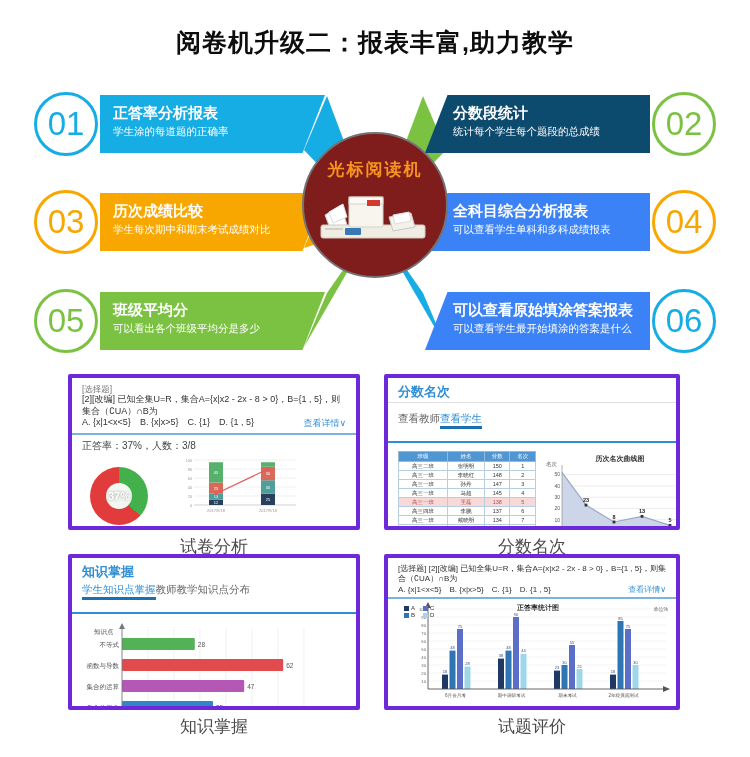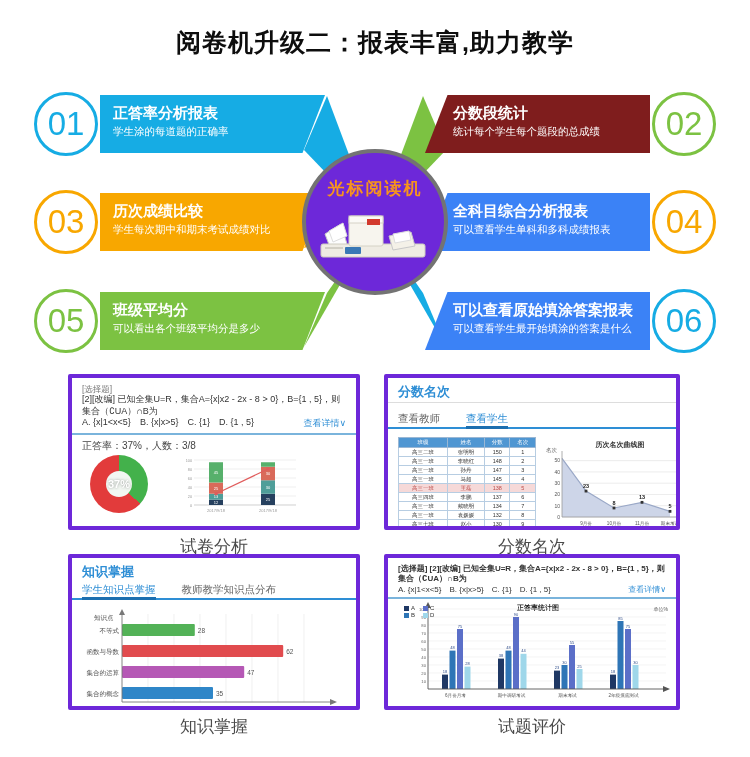--- a/index.html
+++ b/index.html
@@ -18,52 +18,52 @@
   .banner{height:58px;width:225px;box-sizing:border-box;color:#fff;}
   .feature.left .banner{clip-path:polygon(0 0,100% 0,90% 100%,0 100%);padding:8px 26px 0 13px;margin-left:2px;}
   .feature.right .banner{clip-path:polygon(10% 0,100% 0,100% 100%,0 100%);padding:8px 10px 0 28px;margin-right:2px;}
   .f-title{font-size:15px;font-weight:bold;line-height:20px;white-space:nowrap;}
   .f-sub{font-size:10.5px;line-height:16px;white-space:nowrap;}
   .fp0{left:34px;top:92px}.fp1{right:34px;top:92px}
   .fp2{left:34px;top:190px}.fp3{right:34px;top:190px}
   .fp4{left:34px;top:289px}.fp5{right:34px;top:289px}
 
   
-  .center-circle{position:absolute;left:302px;top:149px;width:146px;height:146px;border-radius:50%;
-    background:#6d28d9;border:4px solid #737373;z-index:3;box-sizing:border-box;text-align:center;}
+  .center-circle{position:absolute;left:302px;top:132px;width:146px;height:146px;border-radius:50%;
+    background:#7f1d1d;border:2px solid #737373;z-index:3;box-sizing:border-box;text-align:center;}
   .center-label{margin-top:24px;font-size:17px;font-weight:bold;color:#f7941d;letter-spacing:2px;}
 
   
   .panel-wrap{position:absolute;z-index:2;}
   .pw1{left:68px;top:374px;width:292px;}
   .pw2{left:384px;top:374px;width:296px;}
   .pw3{left:68px;top:554px;width:292px;}
   .pw4{left:384px;top:554px;width:296px;}
   .card{background:#fff;border:4px solid #6d28d9;border-radius:2px;height:156px;
     box-sizing:border-box;overflow:hidden;position:relative;padding:6px 10px;}
   .card-caption{text-align:center;font-size:17px;color:#4a4a4a;margin-top:5px;}
 
   .q-tag{font-size:8.5px;color:#777;line-height:10px;}
   .q-text{font-size:9px;color:#333;line-height:11.5px;}
   .q-row{display:flex;justify-content:space-between;align-items:flex-start;}
   .q-opts{font-size:9px;color:#333;line-height:11px;}
   .q-link{font-size:9px;color:#2e8ed5;cursor:pointer;white-space:nowrap;}
   .divider-blue{border-bottom:2px solid #7ab4dc;margin:3px -10px 4px;}
   .stat-line{font-size:10px;color:#444;margin:1px 0 2px;}
-  .p1-charts{display:flex;align-items:flex-start;gap:28px;padding-left:8px;}
+  .p1-charts{display:flex;align-items:flex-end;gap:28px;padding-left:8px;}
   .donut{width:58px;height:58px;border-radius:50%;position:relative;flex:none;}
   .donut-hole{position:absolute;inset:16px;background:#f2f7f2;border-radius:50%;
     display:flex;align-items:center;justify-content:center;font-size:11px;font-weight:bold;
     color:#fff;text-shadow:0 0 3px rgba(0,0,0,.4);}
   .opt-stats{display:flex;justify-content:space-between;font-size:8.5px;color:#555;
     line-height:11px;padding:1px 2px 0;}
 
   .p-title{font-size:13px;font-weight:bold;color:#2e8ed5;line-height:16px;}
   .thin-rule{border-bottom:1px solid #ddd;margin:2px -10px 3px;}
-  .tabs{display:flex;gap:26px;border-bottom:2px solid #2e8ed5;margin:8px -10px;padding:0 10px 2px;}
+  .tabs{display:flex;border-bottom:2px solid #2e8ed5;margin:8px -10px;padding:0 10px 16px;}
   .tab{font-size:10.5px;color:#666;cursor:pointer;line-height:14px;}
   .tab.active{color:#2e8ed5;border-bottom:3px solid #1c6fb0;margin-bottom:-4px;}
 
   .p2-content{display:flex;gap:6px;margin-top:4px;}
   .rank-table{border-collapse:collapse;width:138px;font-size:5.5px;color:#333;flex:none;}
   .rank-table th{background:#4f96d2;color:#fff;border:1px solid #9ab7d4;padding:1px 0;font-weight:normal;}
   .rank-table td{border:1px solid #b7cde2;text-align:center;padding:0.5px 0;line-height:7px;}
   .rank-table tr.hl td{background:#f6d9d8;color:#b94a48;}
   .table-footer{font-size:6.5px;color:#555;text-align:center;margin-top:2px;}
 
@@ -94,21 +94,21 @@
   <div class="feature left fp0">
     <div class="num-circle" style="border-color: rgb(22, 172, 228); color: rgb(22, 172, 228);">
         <span>01</span>
       </div>
     <div class="banner" style="background: rgb(22, 172, 228);">
       <div class="f-title">正答率分析报表</div>
       <div class="f-sub">学生涂的每道题的正确率</div>
     </div>
   </div>
   <div class="feature right fp1">
-    <div class="banner" style="background: #7f1d1d;">
+    <div class="banner" style="background: #0c4a6e;">
       <div class="f-title">分数段统计</div>
       <div class="f-sub">统计每个学生每个题段的总成绩</div>
     </div>
     <div class="num-circle" style="border-color: rgb(124, 194, 66); color: rgb(124, 194, 66);">
         <span>02</span>
       </div>
   </div>
   <div class="feature left fp2">
     <div class="num-circle" style="border-color: rgb(248, 167, 0); color: rgb(248, 167, 0);">
         <span>03</span>
@@ -383,21 +383,21 @@
             <polygon points="255,94 248,91 248,97" fill="#777"></polygon>
             <text x="12" y="12" font-size="6.5" fill="#555">知识点</text>
             <text x="226" y="106" font-size="6.5" fill="#555">掌握情况</text>
           </svg></div>
     </div>
     <div class="card-caption">知识掌握</div>
   </div>
 
   <div class="panel-wrap pw4">
     <div class="card">
-      <div class="q-text" style="font-size:8px;line-height:10px;font-weight:bold;">
+      <div class="q-text" style="font-size:8px;line-height:10px;">
         <span>[选择题]</span>
         <span>[2][改编] 已知全集U=R，集合A={x|x2 - 2x - 8 &gt; 0}，B={1 , 5}，则集合（∁UA）∩B为</span>
       </div>
       <div class="q-row">
         <div class="q-opts" style="font-size:8px;">A. {x|1&lt;x&lt;5}　B. {x|x&gt;5}　C. {1}　D. {1 , 5}</div>
         <div class="q-link" style="font-size:8px;">查看详情∨</div>
       </div>
       <div class="divider-blue" style="margin:2px -10px 2px;"></div>
       <div class="chart-block">
         <div class="p4-legend" id="p4-legend">

